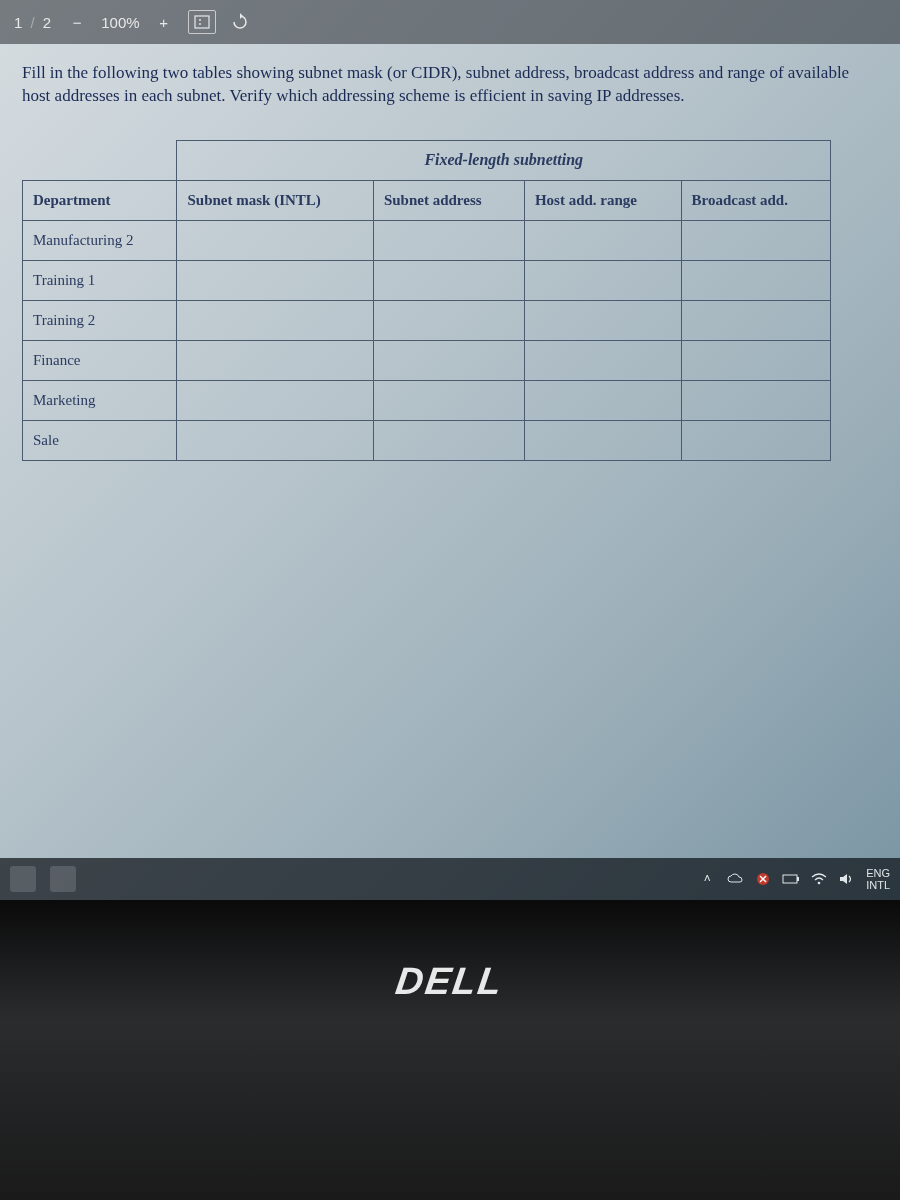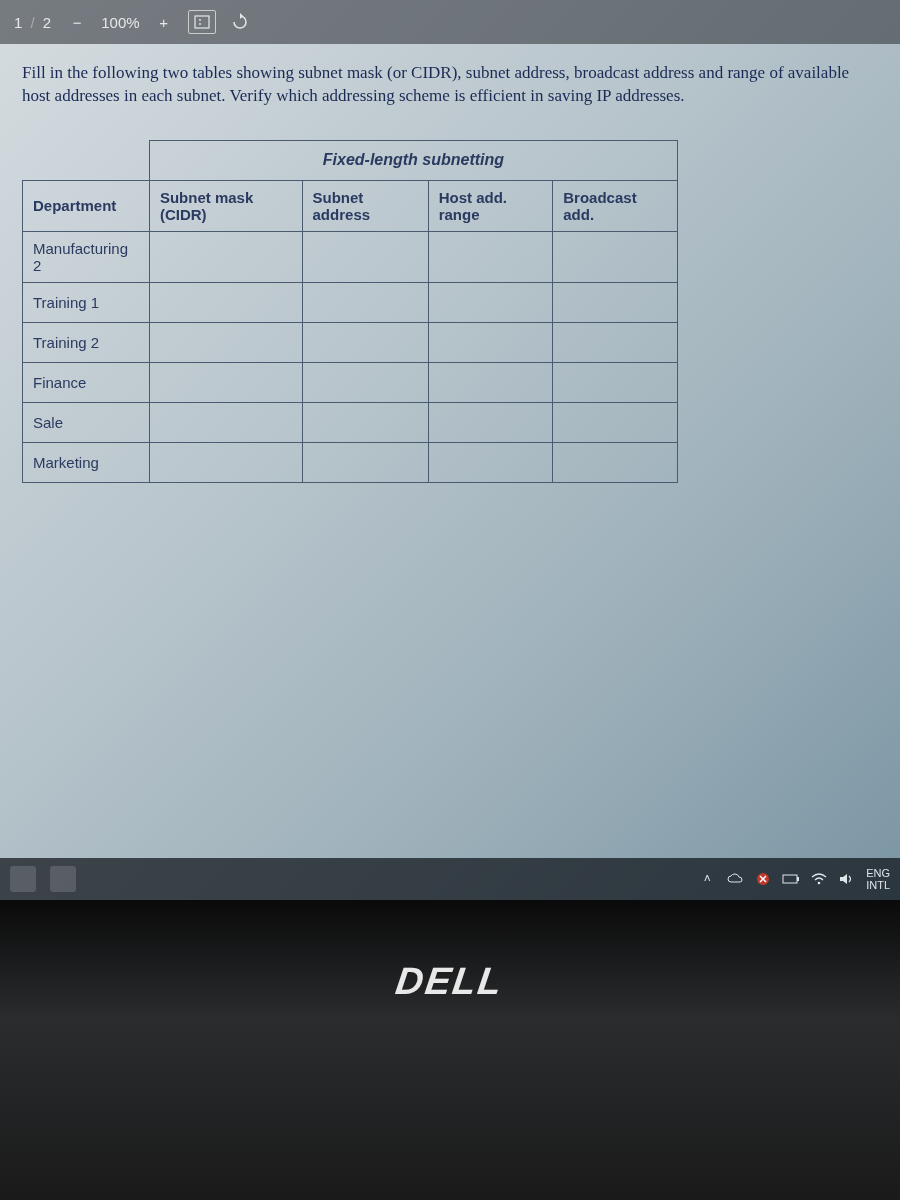--- a/index.html
+++ b/index.html
@@ -51,22 +51,22 @@
   .instruction {
     font-family: "Times New Roman", serif;
     font-size: 17px;
     color: #1a2a55;
     line-height: 1.35;
     max-width: 850px;
     margin-bottom: 28px;
   }
   table.subnet {
     border-collapse: collapse;
-    width: 656px;
-    font-family: Liberation Sans, sans-serif;
+    width: 809px;
+    font-family: Liberation Serif, serif;
     font-size: 15px;
     color: #2a3a60;
     background: transparent;
     margin-top: 32px;
   }
   table.subnet th, table.subnet td {
     border: 1px solid #4a5a70;
     padding: 8px 10px;
     height: 40px;
     text-align: left;
@@ -166,21 +166,21 @@
     <p class="instruction">Fill in the following two tables showing subnet mask (or CIDR), subnet address, broadcast address and range of available host addresses in each subnet. Verify which addressing scheme is efficient in saving IP addresses.</p>
 
     <table class="subnet">
       <thead>
         <tr>
           <td class="blank-corner"></td>
           <th class="title-cell" colspan="4">Fixed-length subnetting</th>
         </tr>
         <tr>
           <th>Department</th>
-          <th>Subnet mask (CIDR)</th>
+          <th>Subnet mask (INTL)</th>
           <th>Subnet address</th>
           <th>Host add. range</th>
           <th>Broadcast add.</th>
         </tr>
       </thead>
       <tbody>
         <tr>
           <td class="dept">Manufacturing 2</td>
           <td></td>
           <td></td>
@@ -202,28 +202,28 @@
           <td></td>
         </tr>
         <tr>
           <td class="dept">Finance</td>
           <td></td>
           <td></td>
           <td></td>
           <td></td>
         </tr>
         <tr>
+          <td class="dept">Marketing</td>
+          <td></td>
+          <td></td>
+          <td></td>
+          <td></td>
+        </tr>
+        <tr>
           <td class="dept">Sale</td>
-          <td></td>
-          <td></td>
-          <td></td>
-          <td></td>
-        </tr>
-        <tr>
-          <td class="dept">Marketing</td>
           <td></td>
           <td></td>
           <td></td>
           <td></td>
         </tr>
       </tbody>
     </table>
   </div>
 
   <div class="taskbar">

